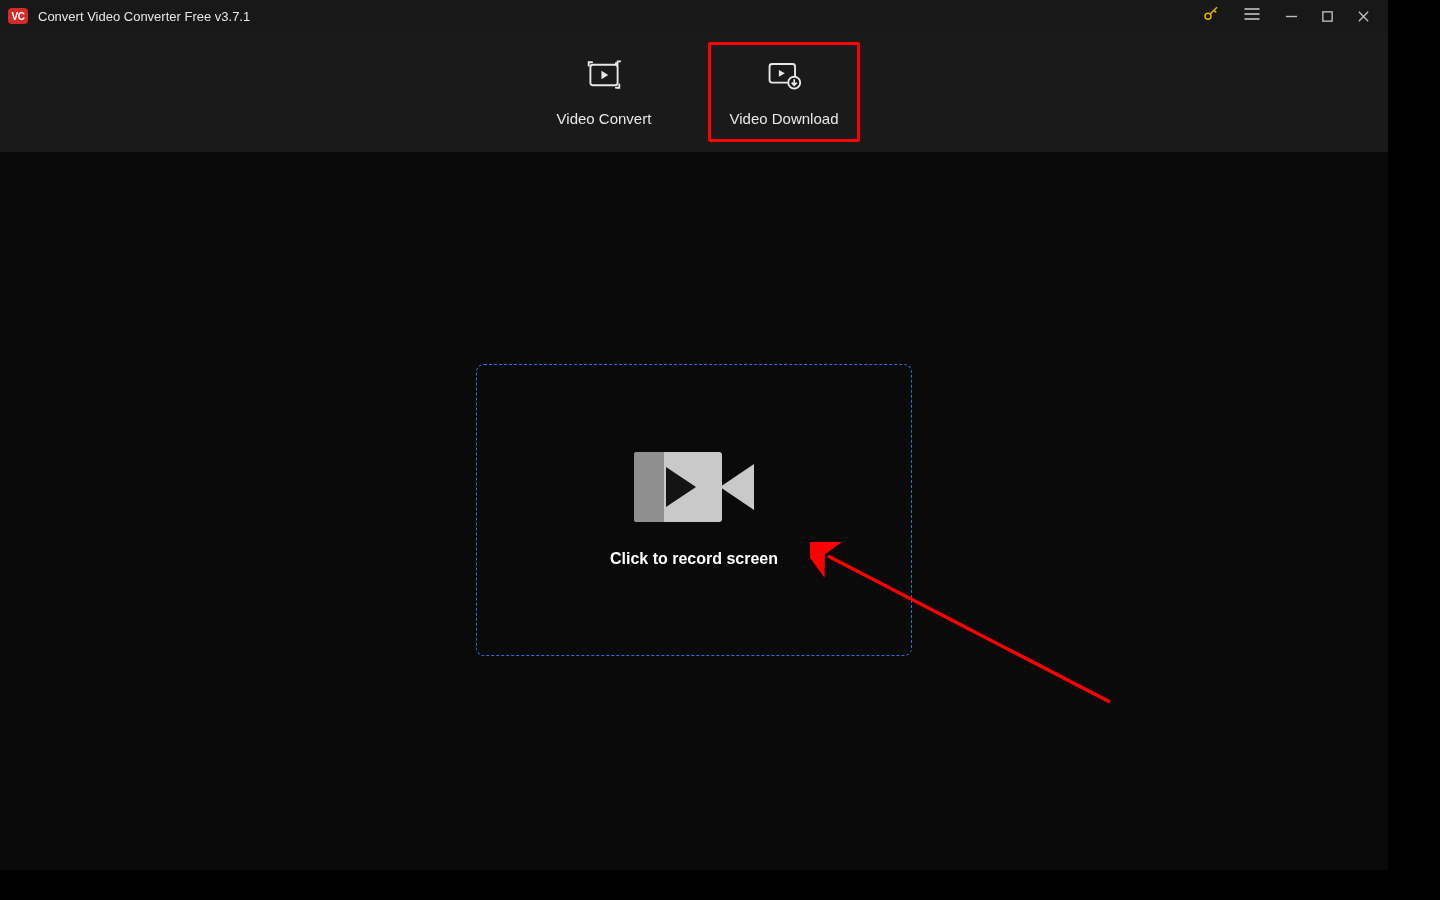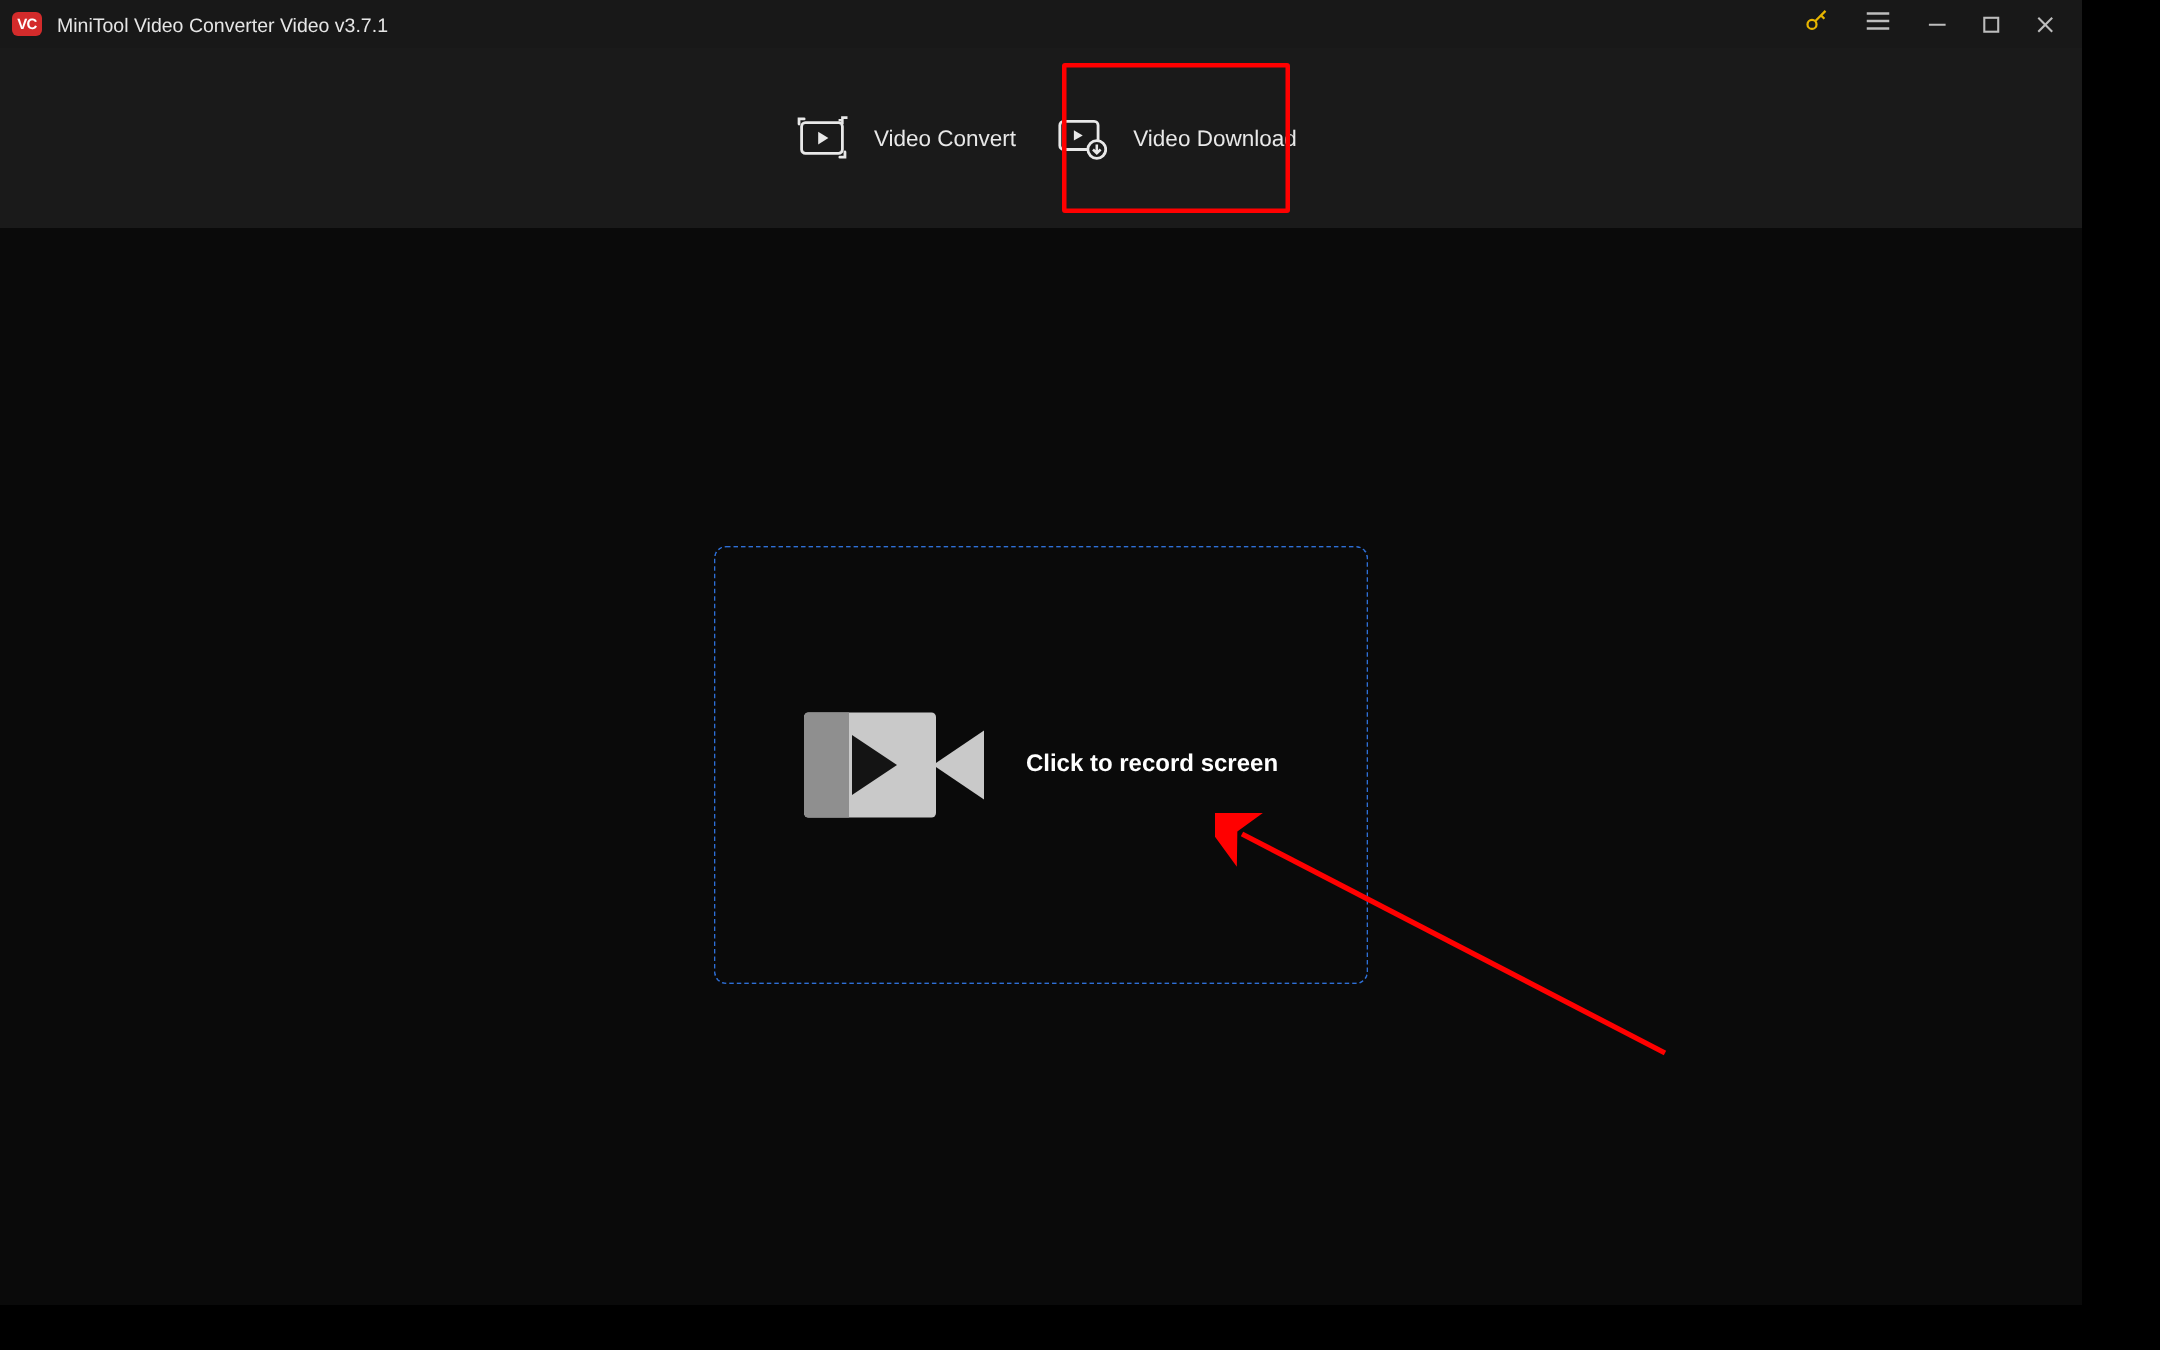--- a/index.html
+++ b/index.html
@@ -68,21 +68,21 @@
       height: 120px;
       background: #1a1a1a;
       display: flex;
       align-items: stretch;
       justify-content: center;
       position: relative;
     }
     .tool-tab {
       width: 180px;
       display: flex;
-      flex-direction: row;
+      flex-direction: column;
       align-items: center;
       justify-content: center;
       gap: 18px;
       cursor: pointer;
     }
     .tool-tab .icon-wrap {
       height: 34px;
       display: flex;
       align-items: center;
       justify-content: center;
@@ -111,21 +111,21 @@
       align-items: flex-start;
       justify-content: center;
     }
     .record-drop {
       margin-top: 212px;
       width: 436px;
       height: 292px;
       border: 1.5px dashed #2e6fd6;
       border-radius: 8px;
       display: flex;
-      flex-direction: row;
+      flex-direction: column;
       align-items: center;
       justify-content: center;
       gap: 28px;
       cursor: pointer;
     }
     .camera-icon {
       width: 120px;
       height: 70px;
       position: relative;
     }
@@ -182,21 +182,21 @@
   </style>
 </head>
 <body>
 
 <div class="app-window">
 
   <div class="titlebar">
     <div class="app-logo">
       <span>VC</span>
     </div>
-    <div class="title-text">MiniTool Video Converter Video v3.7.1</div>
+    <div class="title-text">Convert Video Converter Free v3.7.1</div>
     <div class="title-controls">
       <span class="key-icon">
         <svg viewBox="0 0 24 24" fill="none" stroke="#e6b400" stroke-width="2">
           <circle cx="8" cy="15" r="4"></circle>
           <path d="M11 12 L20 3 M16 7 L19 10"></path>
         </svg>
       </span>
       <span class="hamburger-icon">
         <svg viewBox="0 0 24 24" fill="none" stroke="#bdbdbd" stroke-width="2">
           <line x1="3" y1="6" x2="21" y2="6"></line>

